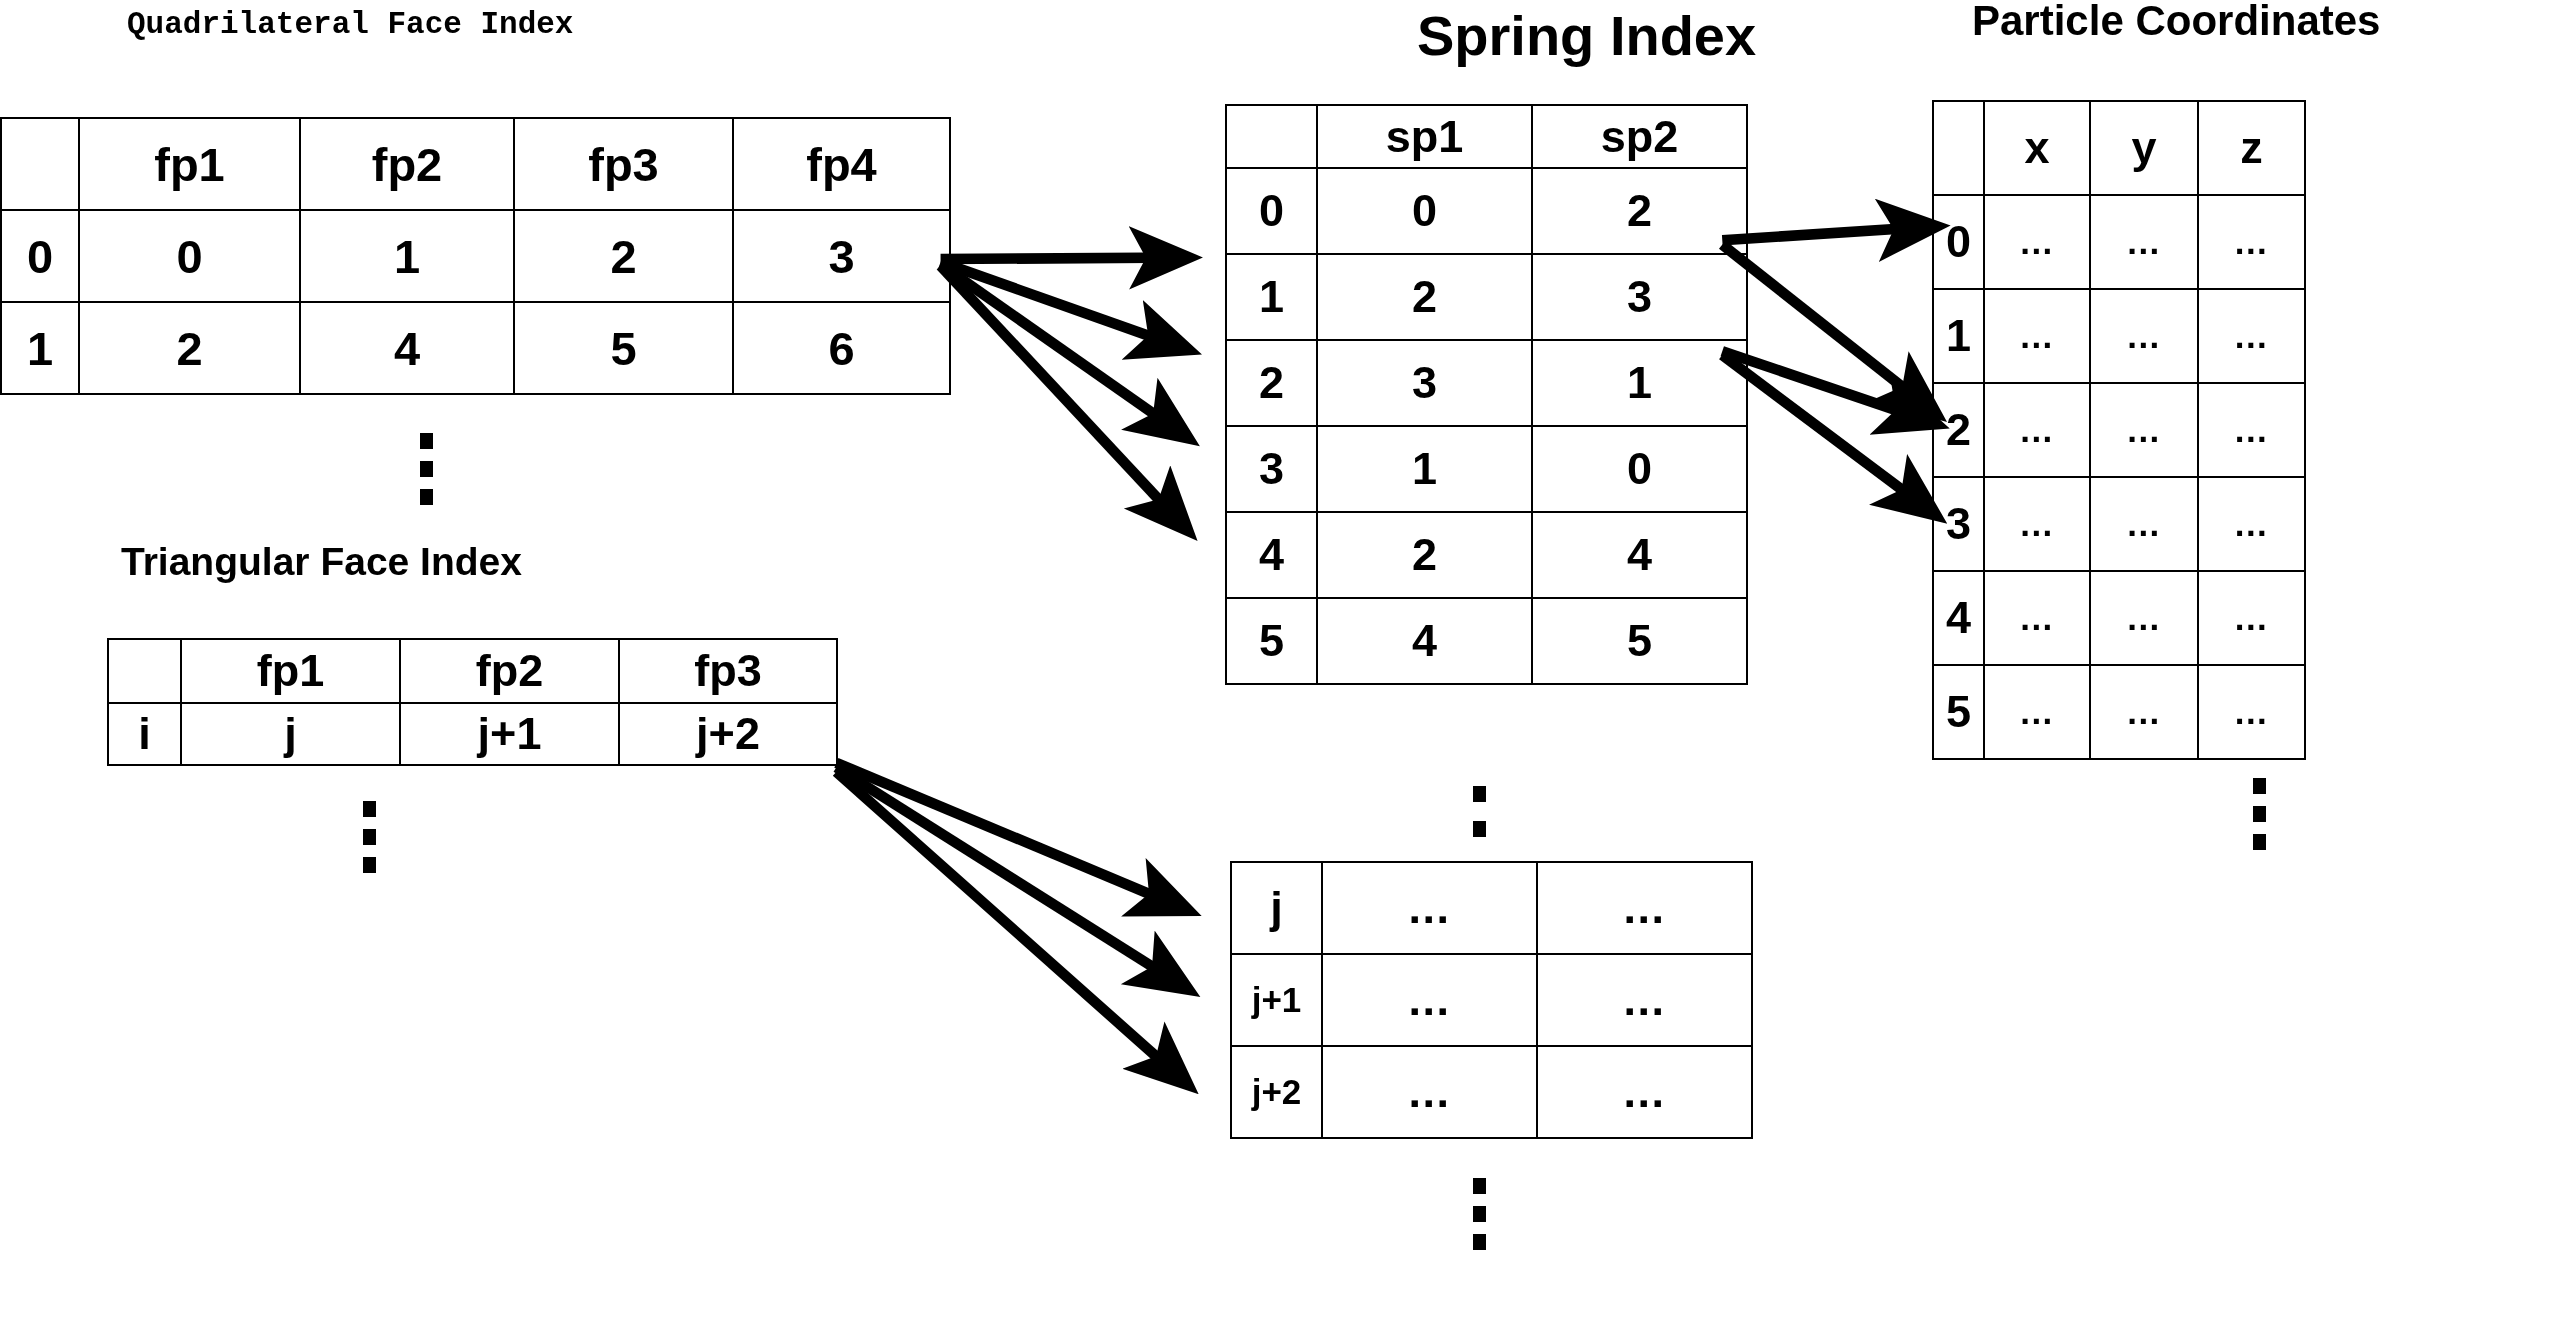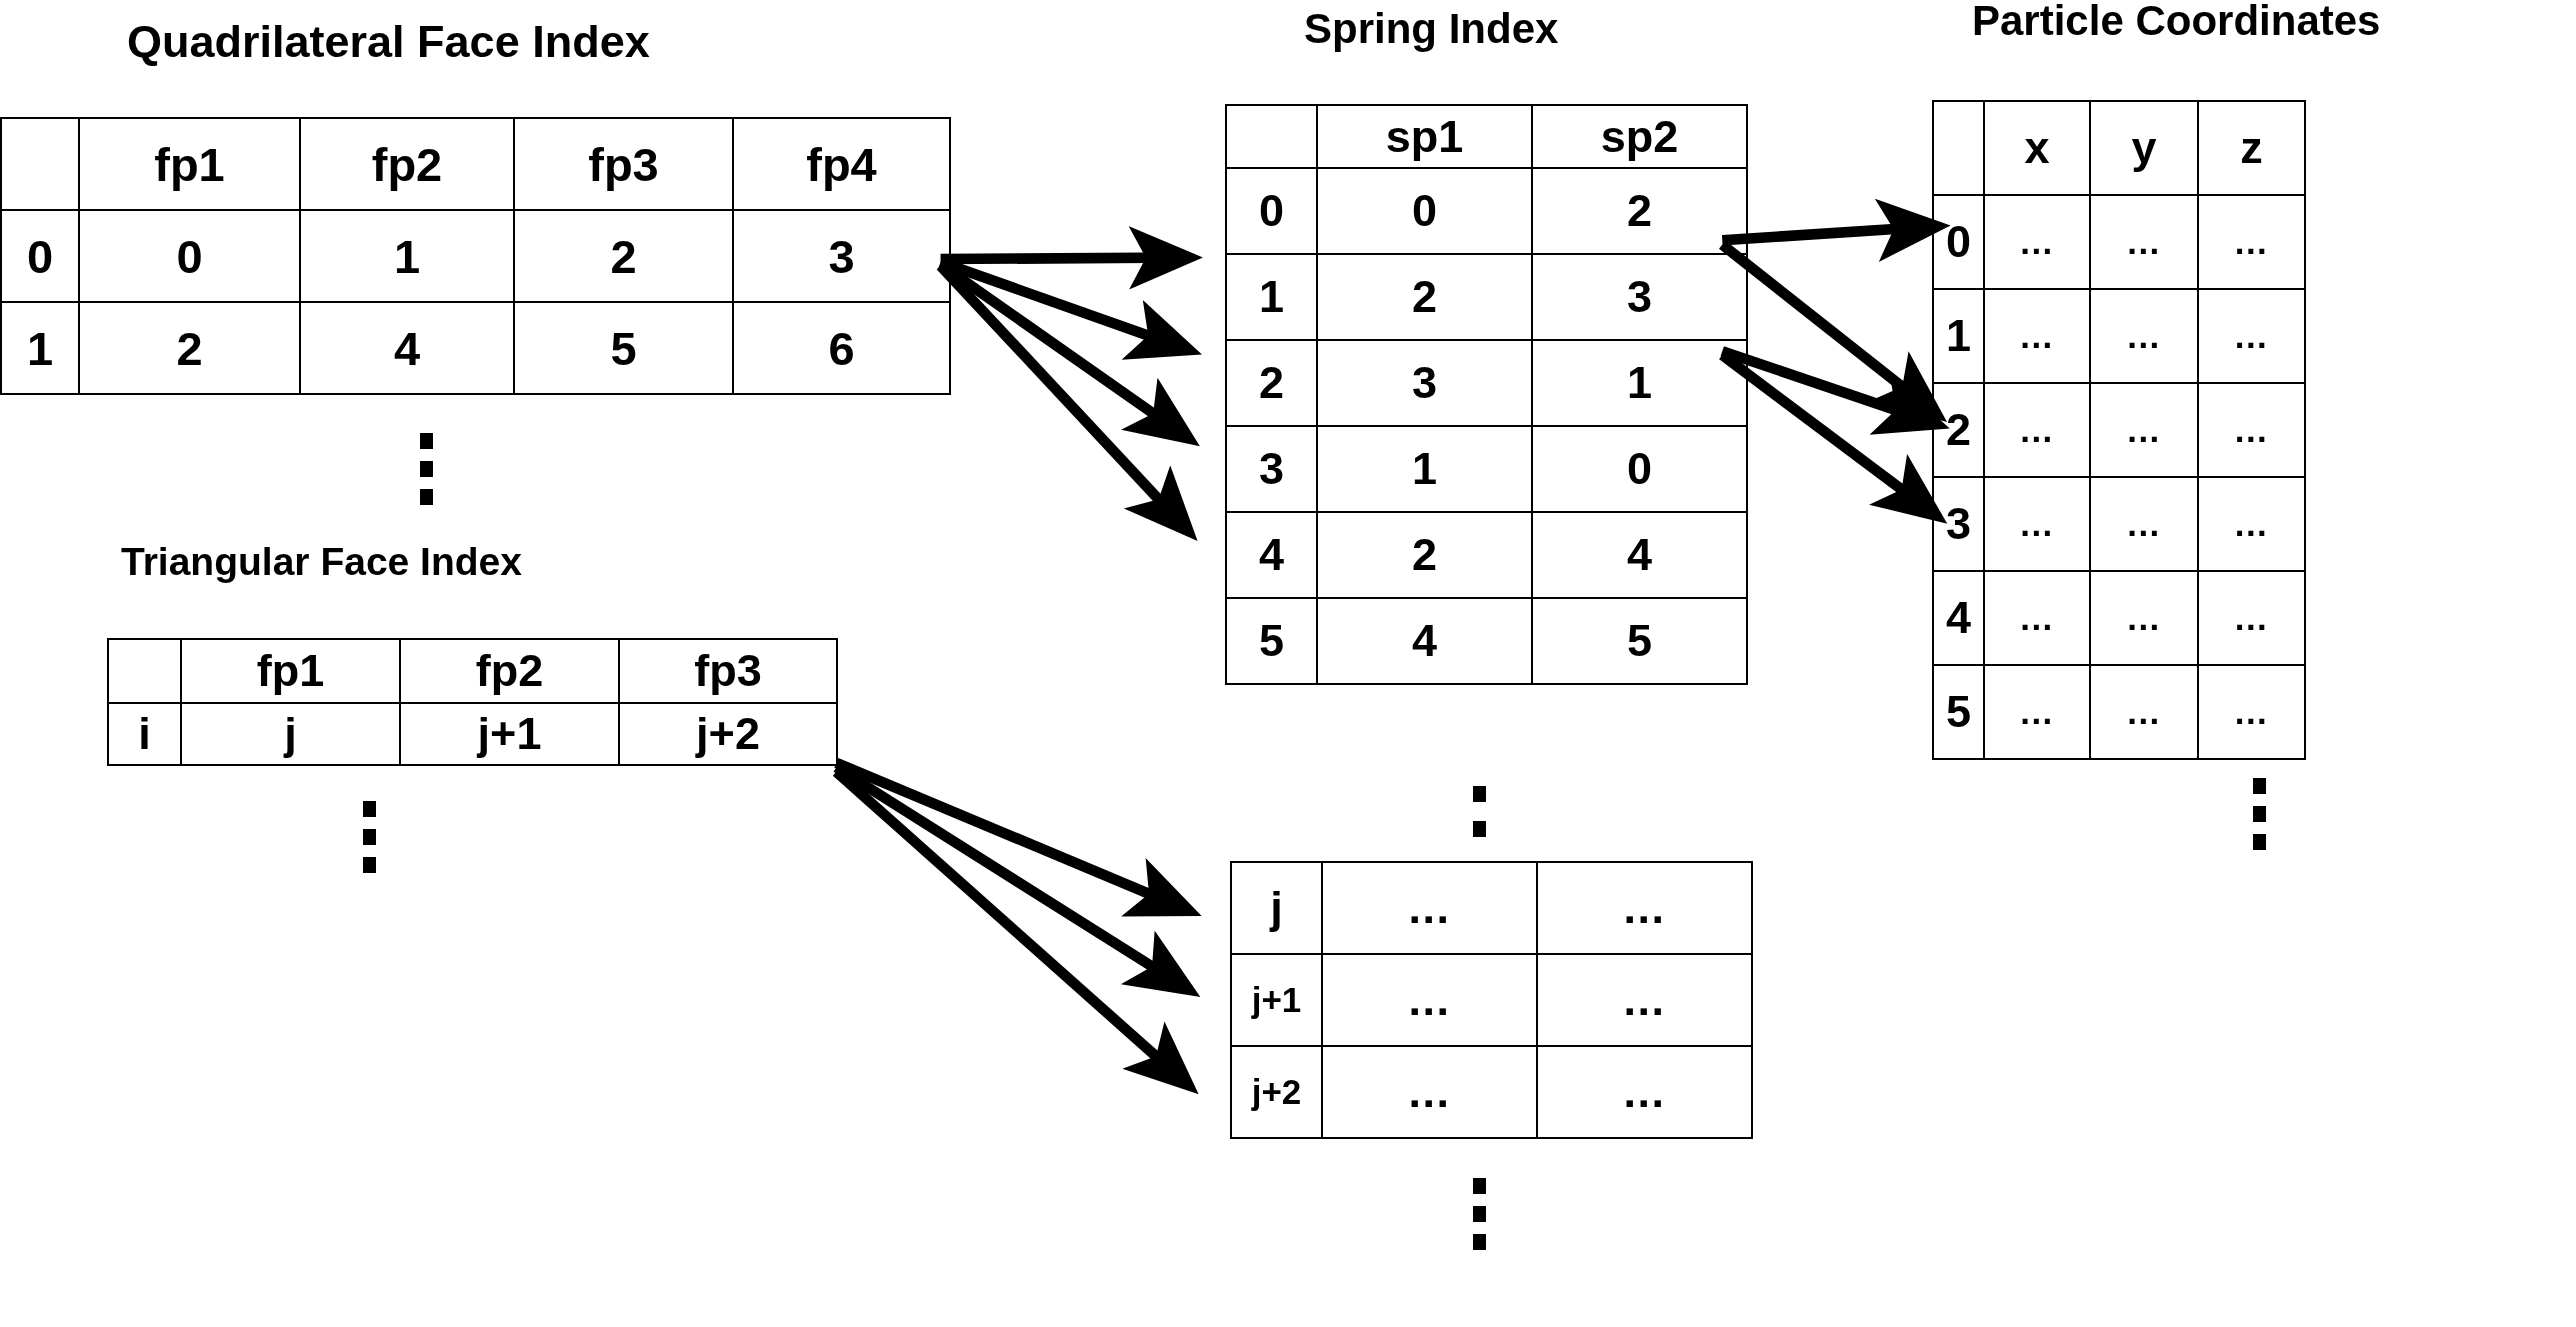--- a/index.html
+++ b/index.html
@@ -102,21 +102,21 @@
     </g>
 
     <g>
       <line x1="2280" y1="318" x2="2560" y2="300" stroke="#000000" stroke-width="14" marker-end="url(#ah)"></line>
       <line x1="2280" y1="324" x2="2560" y2="545" stroke="#000000" stroke-width="14" marker-end="url(#ah)"></line>
       <line x1="2280" y1="465" x2="2560" y2="560" stroke="#000000" stroke-width="14" marker-end="url(#ah)"></line>
       <line x1="2280" y1="470" x2="2560" y2="680" stroke="#000000" stroke-width="14" marker-end="url(#ah)"></line>
     </g>
   </svg>
 
-  <div class="title" style="left:127px; top:19px; font-size:45px;">Quadrilateral Face Index</div>
+  <div class="title" style="left:127px; top:9px; font-size:31px;font-family:Liberation Mono, monospace;">Quadrilateral Face Index</div>
 
   <table class="grid" style="left:0px; top:117px; width:948px; font-size:47px;">
     <colgroup>
       <col style="width:78px">
         <col style="width:221px">
         <col style="width:214px">
       <col style="width:219px">
         <col style="width:217px">
     </colgroup>
     <tbody>
@@ -174,21 +174,21 @@
       </tr>
     </tbody>
   </table>
 
   <div class="vdots" style="left:363px; top:801px; width:13px; height:72px;">
     <span></span>
     <span></span>
     <span></span>
   </div>
 
-  <div class="title" style="left:1304px; top:7.6px; font-size:42px;">Spring Index</div>
+  <div class="title" style="left:1417px; top:7.6px; font-size:56px;">Spring Index</div>
 
   <table class="grid" style="left:1225px; top:104px; width:521px; font-size:45px;">
     <colgroup>
       <col style="width:91px">
         <col style="width:215px">
         <col style="width:215px">
     </colgroup>
     <tbody>
       <tr style="height:63px;">
         <td class="blank"></td>

